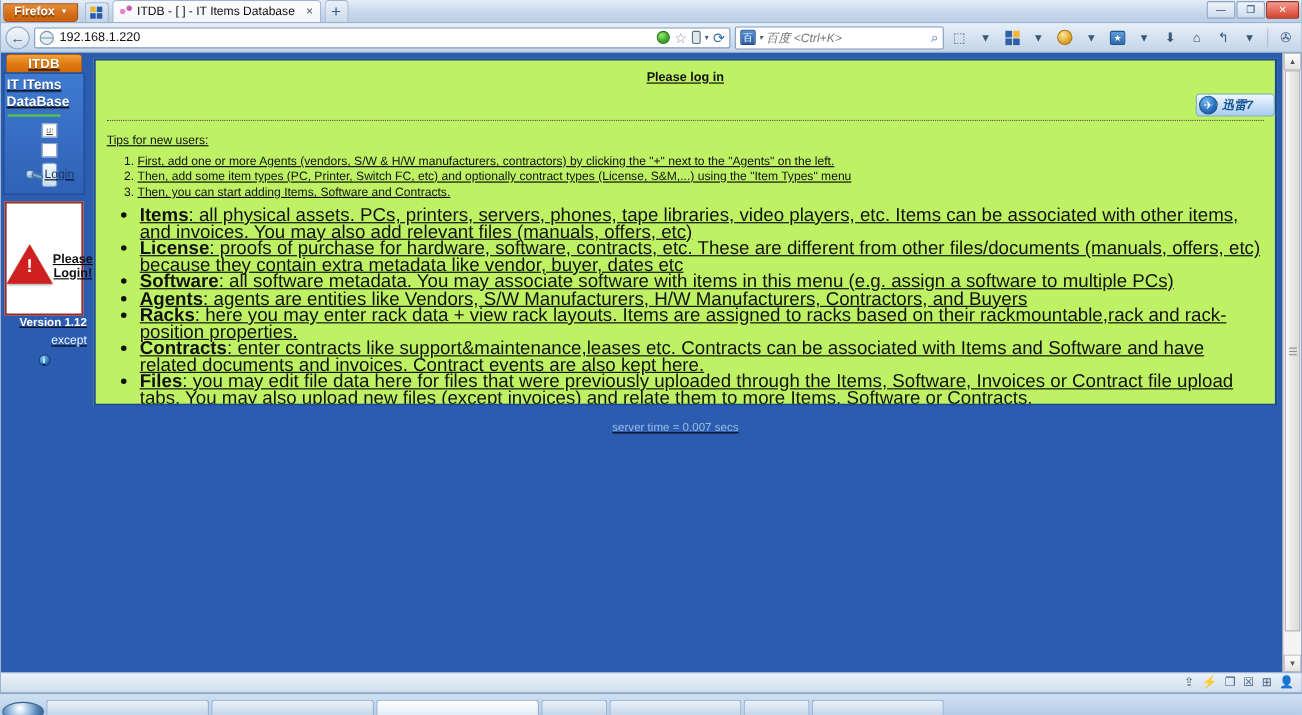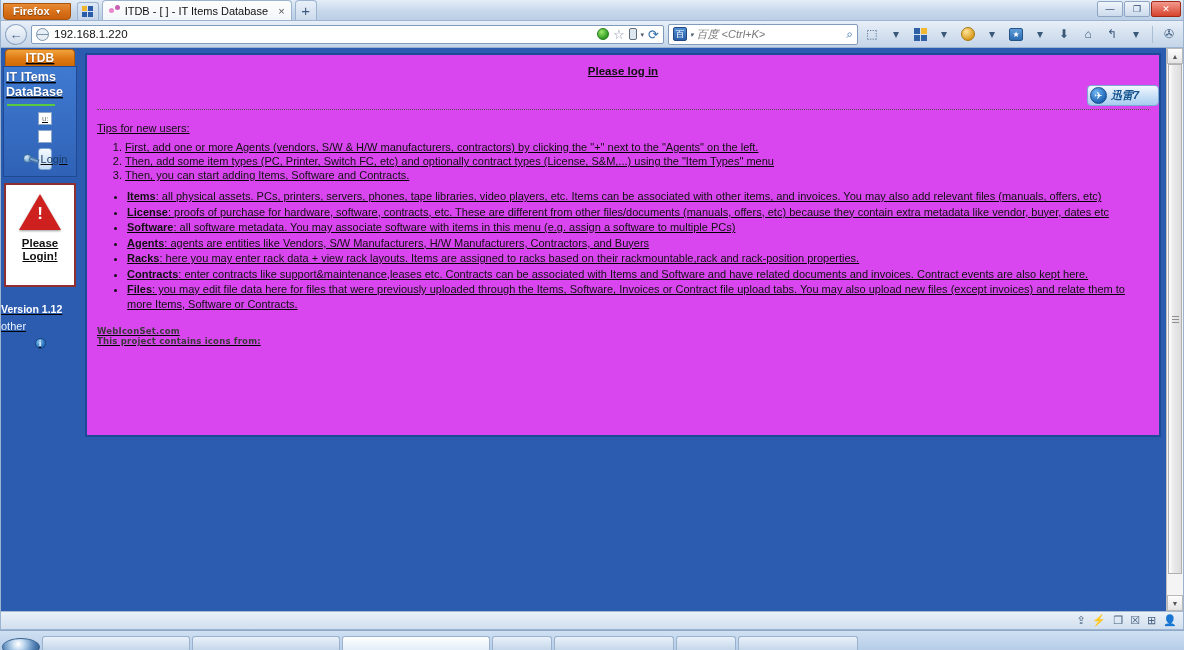--- a/index.html
+++ b/index.html
@@ -241,21 +241,21 @@
     content:""; position:absolute; left:6px; top:5px;
     width:8px; height:2px; background:#7fa9d2; border:1px solid #3f6c99;
     transform: rotate(20deg);
   }
 
   .alert-box {
     margin: 6px 3px 0 3px;
     background: #fff;
     border: 2px solid #8f2f2f;
     height: 104px;
-    display: flex; flex-direction: column;
+    display: flex; flex-direction: row;
     align-items: center; padding-top: 9px;
   }
   .warn-tri {
     width: 0; height: 0; position: relative;
     border-left: 21px solid transparent;
     border-right: 21px solid transparent;
     border-bottom: 36px solid #cf2020;
     filter: drop-shadow(0 1px 1px rgba(0,0,0,.4));
   }
   .warn-tri::after {
@@ -263,38 +263,38 @@
     position: absolute; left: -4px; top: 11px;
     width: 8px; text-align: center;
     color: #fff; font-weight: bold; font-size: 17px; line-height: 1;
     font-family: "Liberation Sans", sans-serif;
   }
   .alert-text {
     margin-top: 7px; text-align: center;
     font-size: 11.5px; font-weight: bold; color: #111; line-height: 13px;
   }
 
-  .ver-block { text-align: left; margin-top: 16px; }
+  .ver-block { text-align: right; }
   .ver-line { color: #fff; font-size: 10.5px; font-weight: bold; }
   .ver-user { color: #e9f2ff; font-size: 11px; margin-top: 5px; }
   .info-dot {
     width: 11px; height: 11px; border-radius: 50%; margin: 6px auto 0 auto;
     background: radial-gradient(circle at 35% 30%, #7dc0f2, #1e63b5 75%);
     border: 1px solid #16457f;
     color: #fff; font-size: 8px; font-weight: bold;
     display: flex; align-items: center; justify-content: center;
     font-family: "Liberation Serif", serif;
   }
 
   
   .main-area { flex: 1 1 auto; padding: 5px 22px 0 6px; position: relative; }
   .panel {
-    background: #d946ef;
+    background: #bef264;
     border: 2px solid #1b4a96;
-    height: 384px;
+    height: 316px;
     padding: 8px 10px 6px 10px;
     position: relative;
     overflow: hidden;
   }
   .panel-title {
     text-align: center; font-size: 11.5px; font-weight: bold; color: #111;
     margin-top: 2px;
   }
   .dotted-rule {
     border-top: 1px dotted #555;
@@ -319,21 +319,21 @@
   .tips-head { font-size: 11px; color: #111; margin-top: 12px; }
   ol.tips {
     margin: 6px 0 0 0; padding-left: 28px;
     font-size: 11px; color: #111; line-height: 14px;
   }
   ol.tips li { margin-bottom: 0px; }
 
   .menu-head { font-size: 11px; color: #111; margin-top: 12px; }
   ul.menu-help {
     margin: 7px 0 0 0; padding-left: 30px;
-    font-size: 11px; color: #111; line-height: 14.5px;
+    font-size: 17px; color: #111; line-height: 14.5px;
   }
   ul.menu-help li { margin-bottom: 1px; }
   ul.menu-help b { font-weight: bold; }
 
   .credits {
     margin-top: 16px;
     font-size: 8.5px; line-height: 9.5px; font-weight: bold;
     color: #3a3a3a; font-family: "DejaVu Sans", sans-serif;
     letter-spacing: .2px;
   }
@@ -504,21 +504,21 @@
       <div class="alert-box">
         <div class="warn-tri"></div>
         <div class="alert-text">
           <div>Please</div>
           <div>Login!</div>
         </div>
       </div>
 
       <div class="ver-block">
         <div class="ver-line">Version 1.12</div>
-        <div class="ver-user">other</div>
+        <div class="ver-user">except</div>
         <div class="info-dot">i</div>
       </div>
     </div>
 
     <div class="main-area">
       <div class="panel">
         <div class="panel-title">Please log in</div>
 
         <div class="xunlei">
           <span class="xl-orb">✈</span>
@@ -544,20 +544,21 @@
           <li><b>Files</b><span>: you may edit file data here for files that were previously uploaded through the Items, Software, Invoices or Contract file upload tabs. You may also upload new files (except invoices) and relate them to more Items, Software or Contracts.</span></li>
         </ul>
 
         <div class="credits">
           <div>WebIconSet.com</div>
           <div>This project contains icons from:</div>
 
         </div>
       </div>
 
+      <div class="server-time">server time = 0.007 secs</div>
     </div>
 
     <div class="pagescroll">
       <div class="sb-btn">▲</div>
       <div class="sb-track">
         <div class="sb-thumb">
           <span class="sb-grip">
               <i></i>
               <i></i>
               <i></i>

